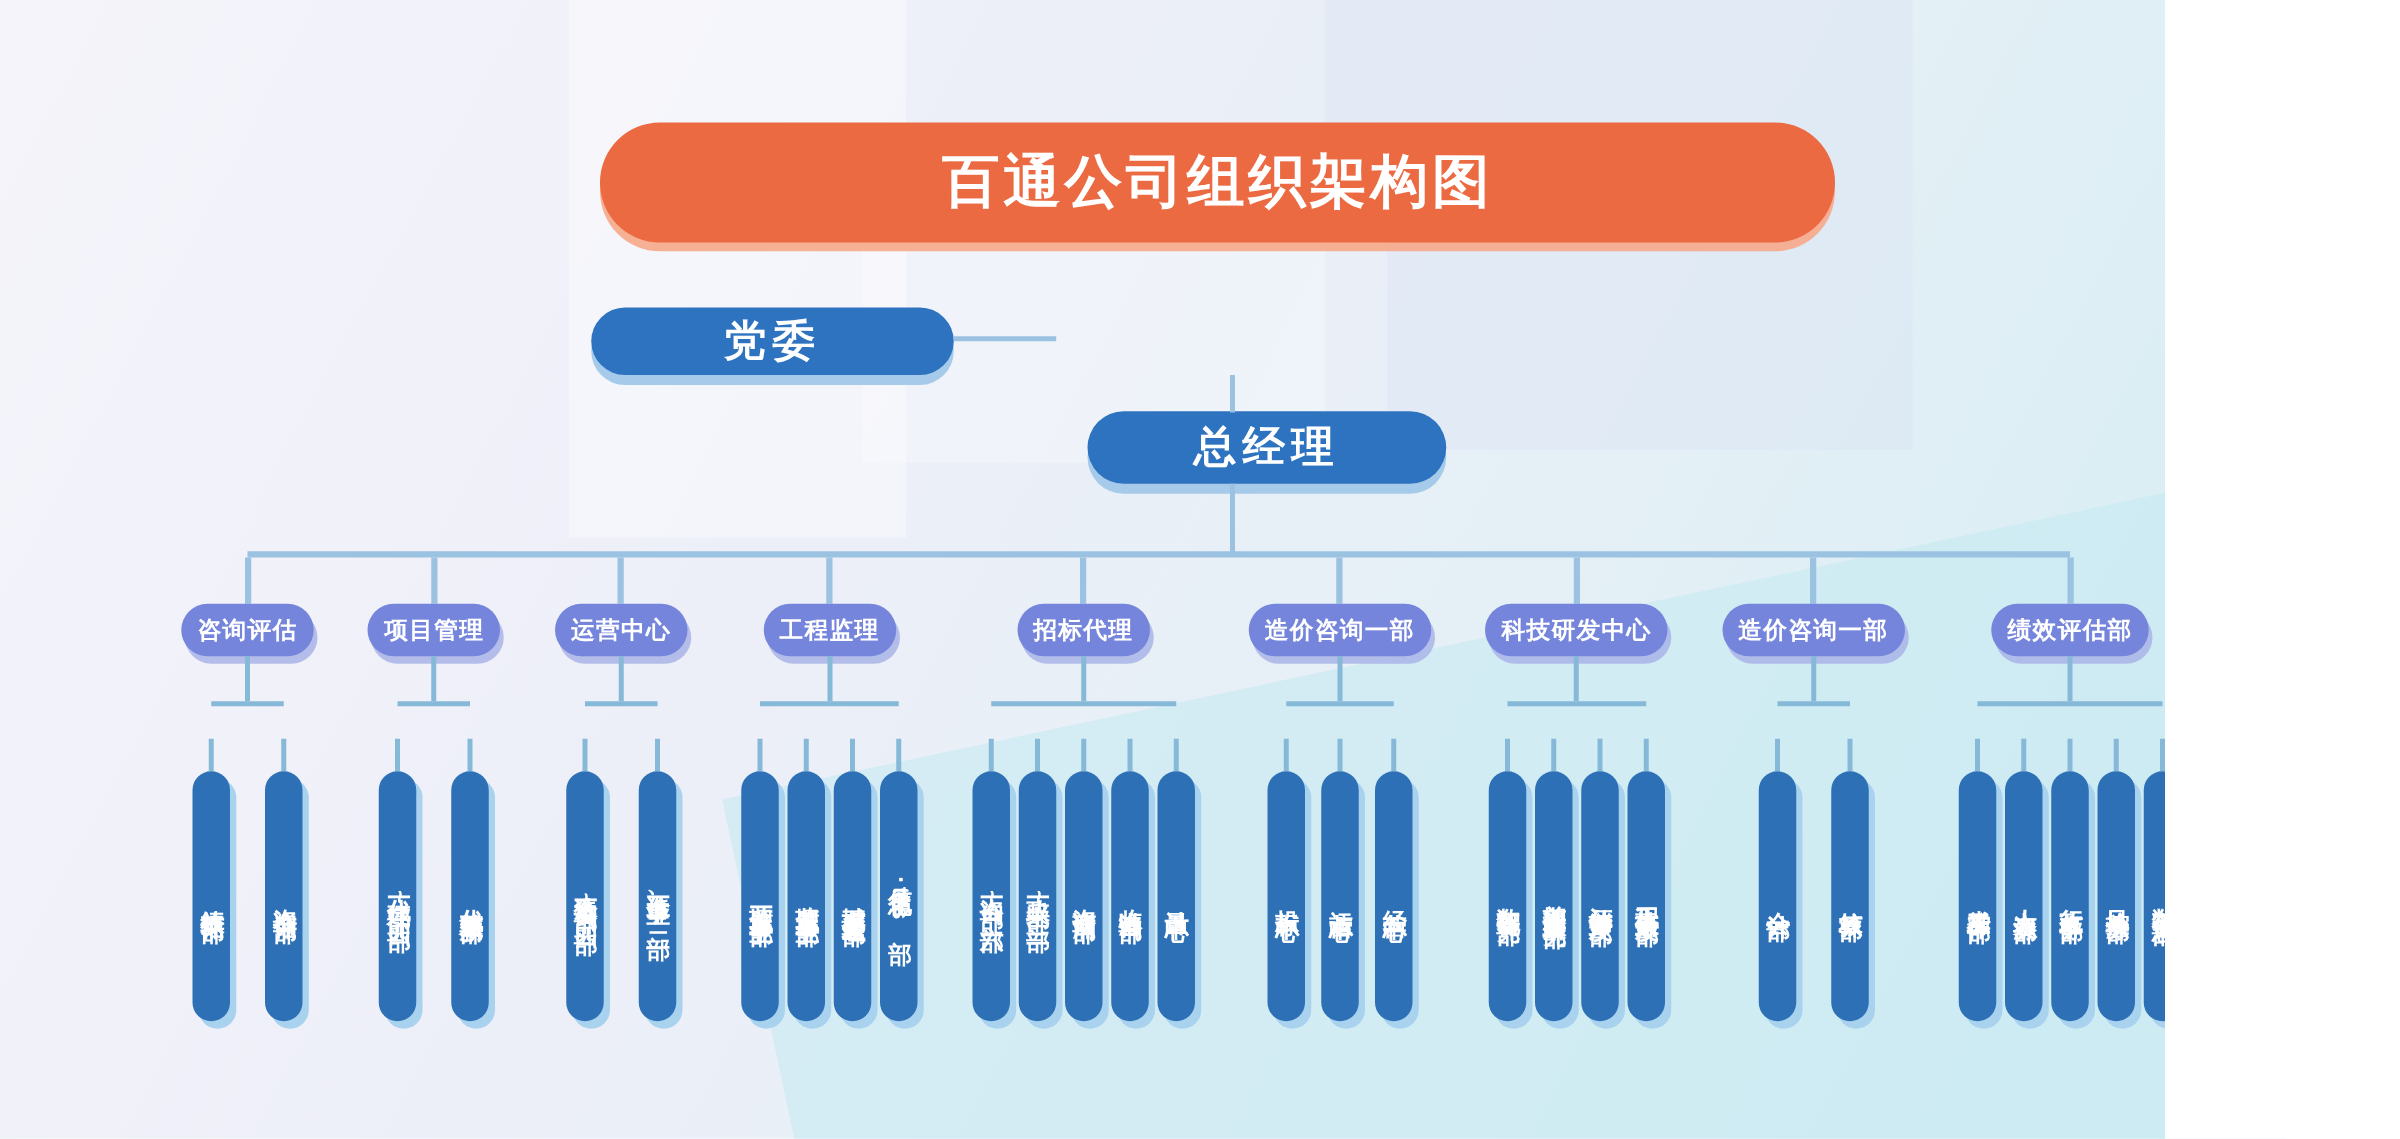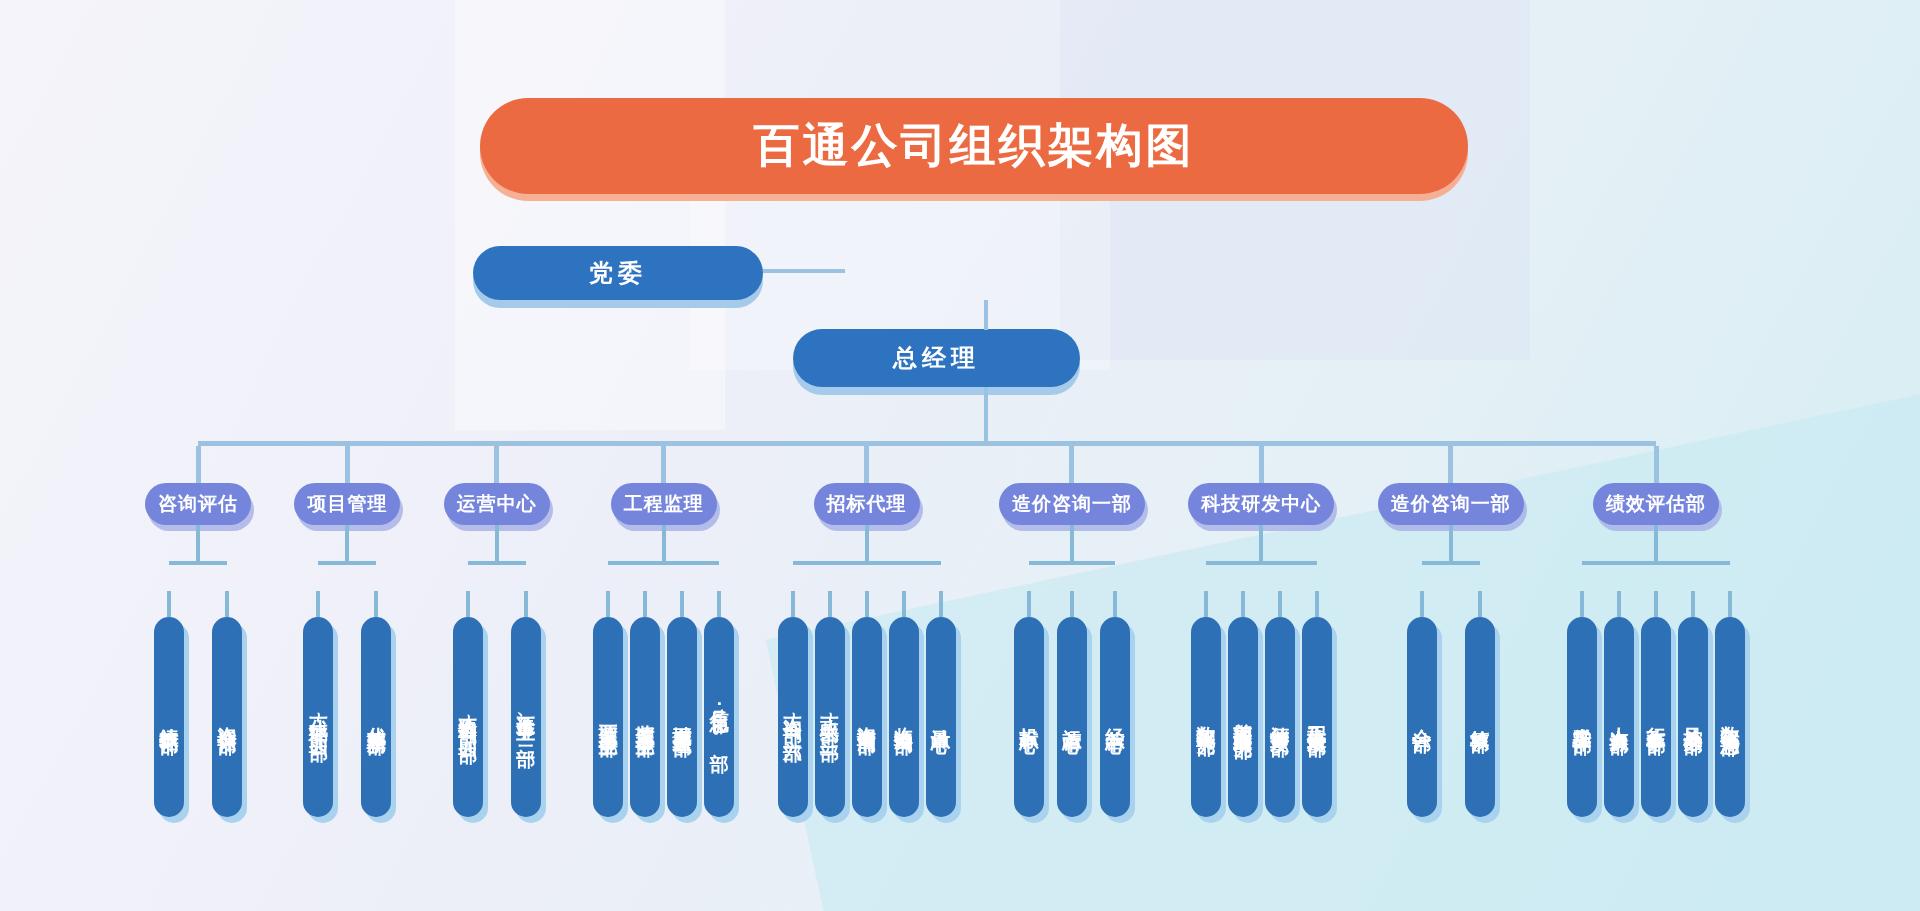--- a/index.html
+++ b/index.html
@@ -1,45 +1,45 @@
 <!DOCTYPE html>
 <html><head>
 <meta charset="utf-8">
 <style>
   * { margin:0; padding:0; box-sizing:border-box; }
   html,body { width:1920px; height:911px; overflow:hidden; }
   body { font-family:"Liberation Sans","DejaVu Sans",sans-serif; }
 
   #stage {
-    position:relative; width:1920px; height:911px; overflow:hidden;
+    position:relative; width:1732px; height:911px; overflow:hidden;
     background:linear-gradient(118deg,#f5f4fb 0%,#edeff8 38%,#e4f0f6 68%,#d4edf3 100%);
   }
   .bg-shape { position:absolute; pointer-events:none; }
   #bg1 { left:455px; top:0; width:270px; height:430px; background:rgba(255,255,255,0.38); }
   #bg2 { left:1060px; top:0; width:470px; height:360px; background:rgba(214,221,243,0.30); }
   #bg3 { left:690px; top:150px; width:420px; height:220px; background:rgba(255,255,255,0.25); }
   #bg4 { right:-260px; bottom:-340px; width:1350px; height:760px;
          background:rgba(198,233,241,0.60); transform:rotate(-12deg); }
 
   .pill { display:flex; align-items:center; justify-content:center;
           color:#ffffff; font-weight:bold; white-space:nowrap; }
 
   #title-pill {
     position:absolute; left:480px; top:98px; width:988px; height:96px;
     border-radius:48px; background:#EC6A42;
     box-shadow:0 7px 0 rgba(245,172,142,0.95);
     font-size:46px; letter-spacing:3px;
   }
   .toppill {
     position:absolute; height:54px; border-radius:27px; background:#2E73BF;
-    box-shadow:0 8px 0 #A6CBEA; font-size:24px; letter-spacing:5px;text-align:right;
+    box-shadow:0 8px 0 #A6CBEA; font-size:34px; letter-spacing:5px;text-align:right;
   }
   #pill-party { left:473px; top:246px; width:290px; }
   #pill-board { left:845px; top:246px; width:284px; }
-  #pill-gm    { left:793px; top:329px; width:287px; height:58px; border-radius:29px; }
+  #pill-gm    { left:870px; top:329px; width:287px; height:58px; border-radius:29px; }
 
   .conn { position:absolute; background:#9CC2E2; }
   #conn-party-board { left:763px; top:269px; width:82px; height:4px; }
   #conn-board-gm    { left:984px; top:300px; width:4px; height:30px; }
   #conn-gm-bar      { left:984px; top:387px; width:4px; height:56px; }
   #main-hbar        { top:441px; height:5px; left:210px; width:1400px; }
 
   #groups {
     position:absolute; left:145px; top:446px; width:1600px;
     display:flex; justify-content:space-between; align-items:flex-start;

